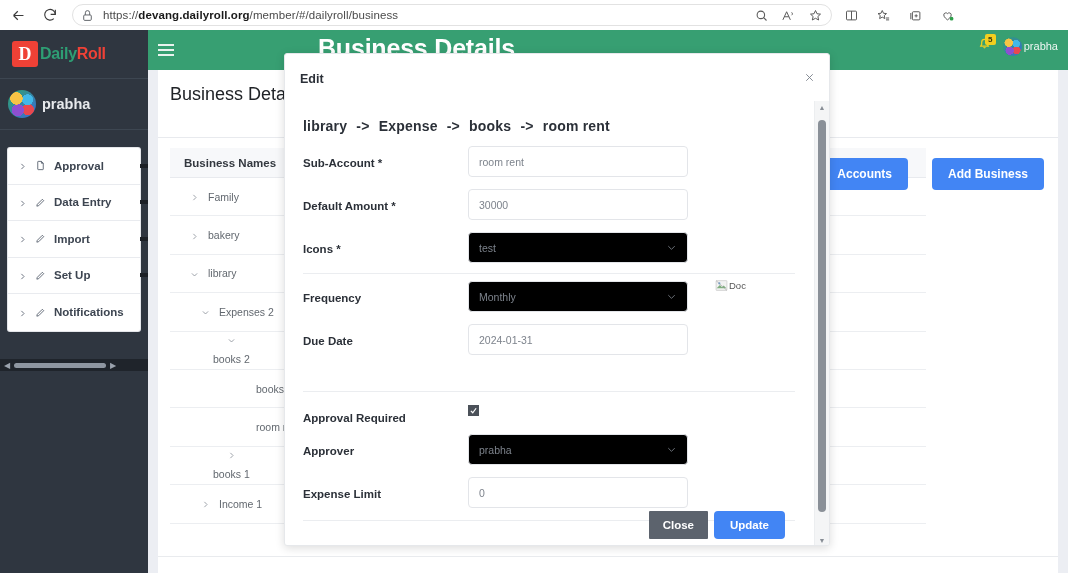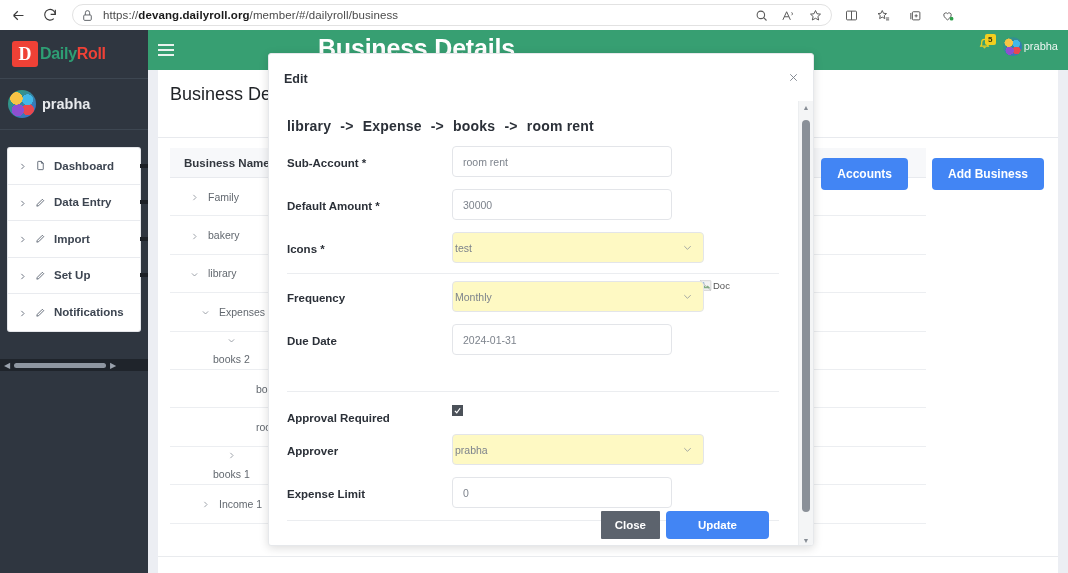--- a/index.html
+++ b/index.html
@@ -150,21 +150,21 @@
   .lvl1 { padding-left: 31px; }
   .lvl2 { padding-left: 43px; flex-direction: column; }
   .lvl3 { padding-left: 86px; }
 
   
   .modal-backdrop {
     position: absolute; left: 0; top: 0; width: 1068px; height: 573px;
     background: transparent; pointer-events: none;
   }
   .modal {
-    position: absolute; left: 268px; top: 53px; width: 546px; height: 493px;
+    position: absolute; left: 284px; top: 53px; width: 546px; height: 493px;
     background: #ffffff; border: 1px solid #e6e8eb; border-radius: 3px;
     box-shadow: 0 2px 10px rgba(0,0,0,.14);
     overflow: hidden;
   }
   .modal-head { height: 47px; position: relative; }
   .modal-title { position: absolute; left: 15px; top: 18px; font-size: 12.5px; font-weight: 700; color: #2b3038; }
   .modal-close {
     position: absolute; right: 13px; top: 17px; width: 14px; height: 14px;
     color: #7b828c; font-size: 14px; line-height: 14px; text-align: center;
   }
@@ -176,23 +176,23 @@
   .breadcrumb .sep { color: #2b3038; margin: 0 5px; font-weight: 700; }
   .frow { position: absolute; left: 18px; width: 492px; display: flex; align-items: flex-start; }
   .flabel { width: 165px; font-size: 11.5px; font-weight: 700; color: #2b3038; padding-top: 11px; }
   .fctl { width: 220px; position: relative; }
   .finput {
     width: 220px; height: 31px; border: 1px solid #e3e5e9; border-radius: 4px;
     background: #fff; font-size: 10.5px; color: #7d838c;
     padding: 0 10px; font-family: "Liberation Sans", sans-serif;
   }
   .fselect {
-    width: 252px; height: 31px; border: 1px solid #e3e5e9; border-radius: 4px;
-    background: #fef9c3; font-size: 10.5px; color: #7d838c; display: flex; align-items: center;
-    padding: 0 2px; position: relative;
+    width: 220px; height: 31px; border: 1px solid #e3e5e9; border-radius: 4px;
+    background: #000000; font-size: 10.5px; color: #7d838c; display: flex; align-items: center;
+    padding: 0 10px; position: relative;
   }
   .fselect .sel-chev { position: absolute; right: 10px; width: 11px; height: 11px; color: #8a9099; }
   .broken-img {
     position: absolute; left: 430px; top: 178px; display: flex; align-items: center; gap: 1px;
     font-size: 9.5px; color: #555;
   }
   .broken-glyph { width: 13px; height: 13px; }
   .checkbox {
     width: 11px; height: 11px; border: 1px solid #4b5159; background: #4b5159;
     display: inline-flex; align-items: center; justify-content: center; margin-top: 2px;
@@ -202,21 +202,21 @@
   .modal-foot {
     position: absolute; left: 0; bottom: 0; width: 528px; height: 36px;
     display: flex; align-items: flex-start; justify-content: flex-end; gap: 6px; padding-right: 28px;
   }
   .btn-close {
     background: #5c636d; color: #fff; border: none; border-radius: 1px;
     font-size: 11.5px; font-weight: 700; padding: 8px 14px; font-family: "Liberation Sans", sans-serif;
   }
   .btn-update {
     background: #4285f4; color: #fff; border: none; border-radius: 4px;
-    font-size: 11.5px; font-weight: 700; padding: 8px 32px; font-family: "Liberation Sans", sans-serif;
+    font-size: 11.5px; font-weight: 700; padding: 8px 16px; font-family: "Liberation Sans", sans-serif;
   }
   .modal-scrollbar {
     position: absolute; right: 0; top: 47px; width: 15px; height: 446px;
     background: #f4f5f6; border-left: 1px solid #eceef0;
     display: flex; flex-direction: column; align-items: center;
   }
   .ms-arrow { font-size: 7px; color: #878d95; height: 13px; line-height: 13px; }
   .ms-track { flex: 1; width: 15px; position: relative; }
   .ms-thumb {
     position: absolute; left: 3.5px; top: 6px; width: 8px; height: 392px;
@@ -317,21 +317,21 @@
 
     <div class="menu-wrap">
       <div class="menu-item">
         <span class="chev"><svg viewBox="0 0 24 24" width="9" height="9" fill="none" stroke="currentColor" stroke-width="2.6">
               <path d="M9 5l7 7-7 7"></path>
             </svg></span>
         <span class="mini-icon"><svg viewBox="0 0 24 24" width="11" height="11" fill="none" stroke="currentColor" stroke-width="1.8">
               <path d="M14 3H7a1 1 0 0 0-1 1v16a1 1 0 0 0 1 1h10a1 1 0 0 0 1-1V7z"></path>
               <path d="M14 3v4h4"></path>
             </svg></span>
-        <span>Dashboard</span>
+        <span>Approval</span>
         <span class="tick"></span>
       </div>
       <div class="menu-item">
         <span class="chev"><svg viewBox="0 0 24 24" width="9" height="9" fill="none" stroke="currentColor" stroke-width="2.6">
               <path d="M9 5l7 7-7 7"></path>
             </svg></span>
         <span class="mini-icon"><svg viewBox="0 0 24 24" width="11" height="11" fill="none" stroke="currentColor" stroke-width="1.8">
               <path d="M4 20l4-1 11-11-3-3L5 16z"></path>
             </svg></span>
         <span>Data Entry</span>

